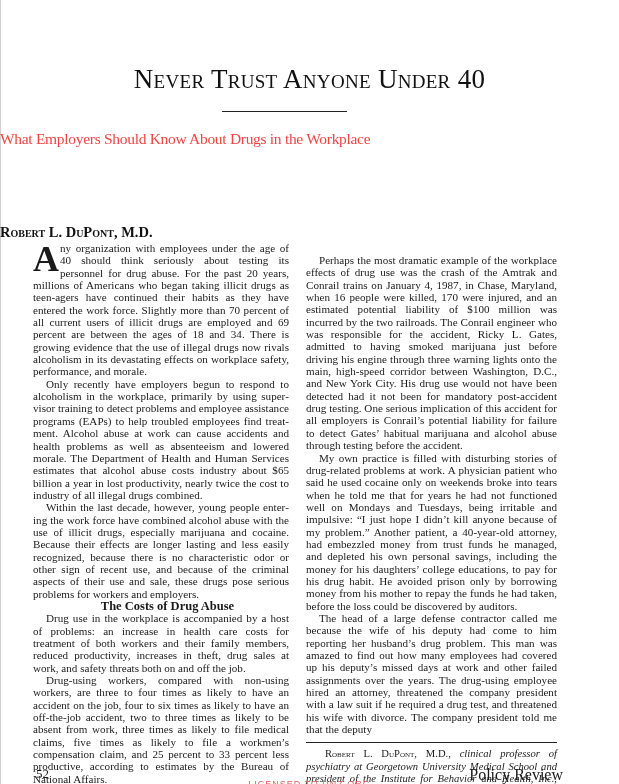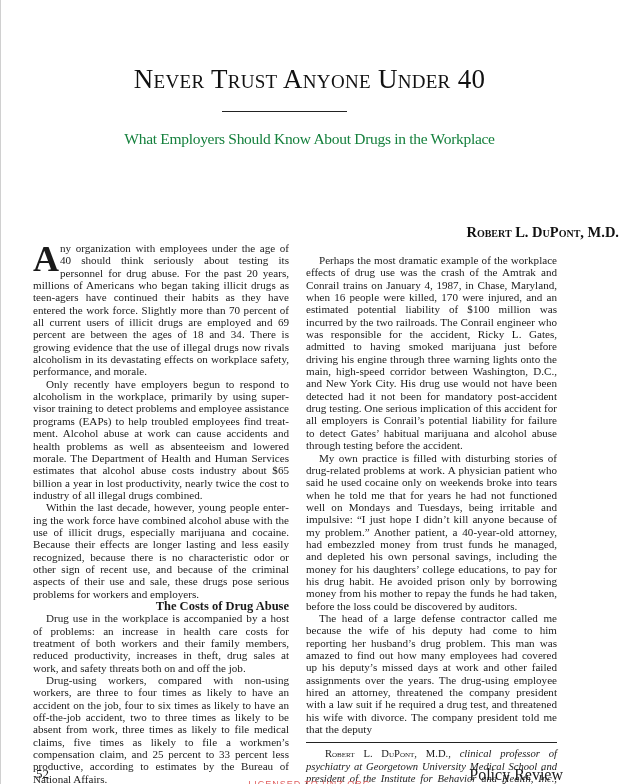--- a/index.html
+++ b/index.html
@@ -9,41 +9,41 @@
   }
   .leftedge { position: absolute; left: 0; top: 0; width: 1px; height: 784px; background: #d0d0d0; }
   .title {
     position: absolute; top: 64px; left: 0; width: 619px; text-align: center;
     font-size: 27px; letter-spacing: 0.3px; font-variant: small-caps; color: #111;
   }
   .rule {
     position: absolute; top: 111px; left: 222px; width: 125px; height: 1px; background: #222;
   }
   .subtitle {
-    position: absolute; top: 130px; left: 0; width: 619px; text-align: center;
-    font-size: 15.5px; letter-spacing: -0.3px; color: #15803d;
+    position: absolute; top: 130px; left: 0; width: 619px; 
+    font-size: 15.5px; letter-spacing: -0.3px; color: #ef4444;
   }
   .author {
-    position: absolute; top: 224px; left: 0; width: 619px; text-align: right;
+    position: absolute; top: 224px; left: 0; width: 619px; text-align: left;
     font-size: 14.5px; font-weight: bold; font-variant: small-caps; color: #111;
   }
   .col {
     position: absolute; font-size: 11.1px; line-height: 12.35px; text-align: justify;
     hyphens: manual;
   }
   .col.left { left: 33px; top: 242px; width: 256px; }
   .col.right { left: 306px; top: 254px; width: 251px; }
   .col p { margin: 0; text-indent: 13px; }
   .col p.first { text-indent: 0; }
   .dropcap {
     float: left; font-size: 36px; line-height: 26px; font-weight: bold; margin: 2px 1px 0 0;
     padding-top: 2px;
   }
   .section-heading {
-    text-align: right; font-weight: bold; font-size: 12.5px; margin: 10px 0 1px 0; text-indent: 0;
+    text-align: center; font-weight: bold; font-size: 12.5px; margin: 10px 0 1px 0; text-indent: 0;
   }
   .bio-rule { height: 1px; background: #222; margin: 7px 0 5px 0; }
   .bio { font-size: 10.6px; line-height: 12.3px; text-align: justify; text-indent: 0 !important; }
   .bio .name { font-variant: small-caps; margin-left: 19px; }
   .bio em { font-style: italic; }
   .page-num { position: absolute; left: 36px; top: 766px; font-size: 13px; }
   .journal { position: absolute; right: 56px; top: 766px; font-size: 16px; margin-left: 32px; }
   .watermark {
     position: absolute; left: 0; width: 619px; top: 779px; text-align: center;
     font-family: "Liberation Sans", sans-serif; font-size: 9px; color: #e06060; letter-spacing: 1px;

